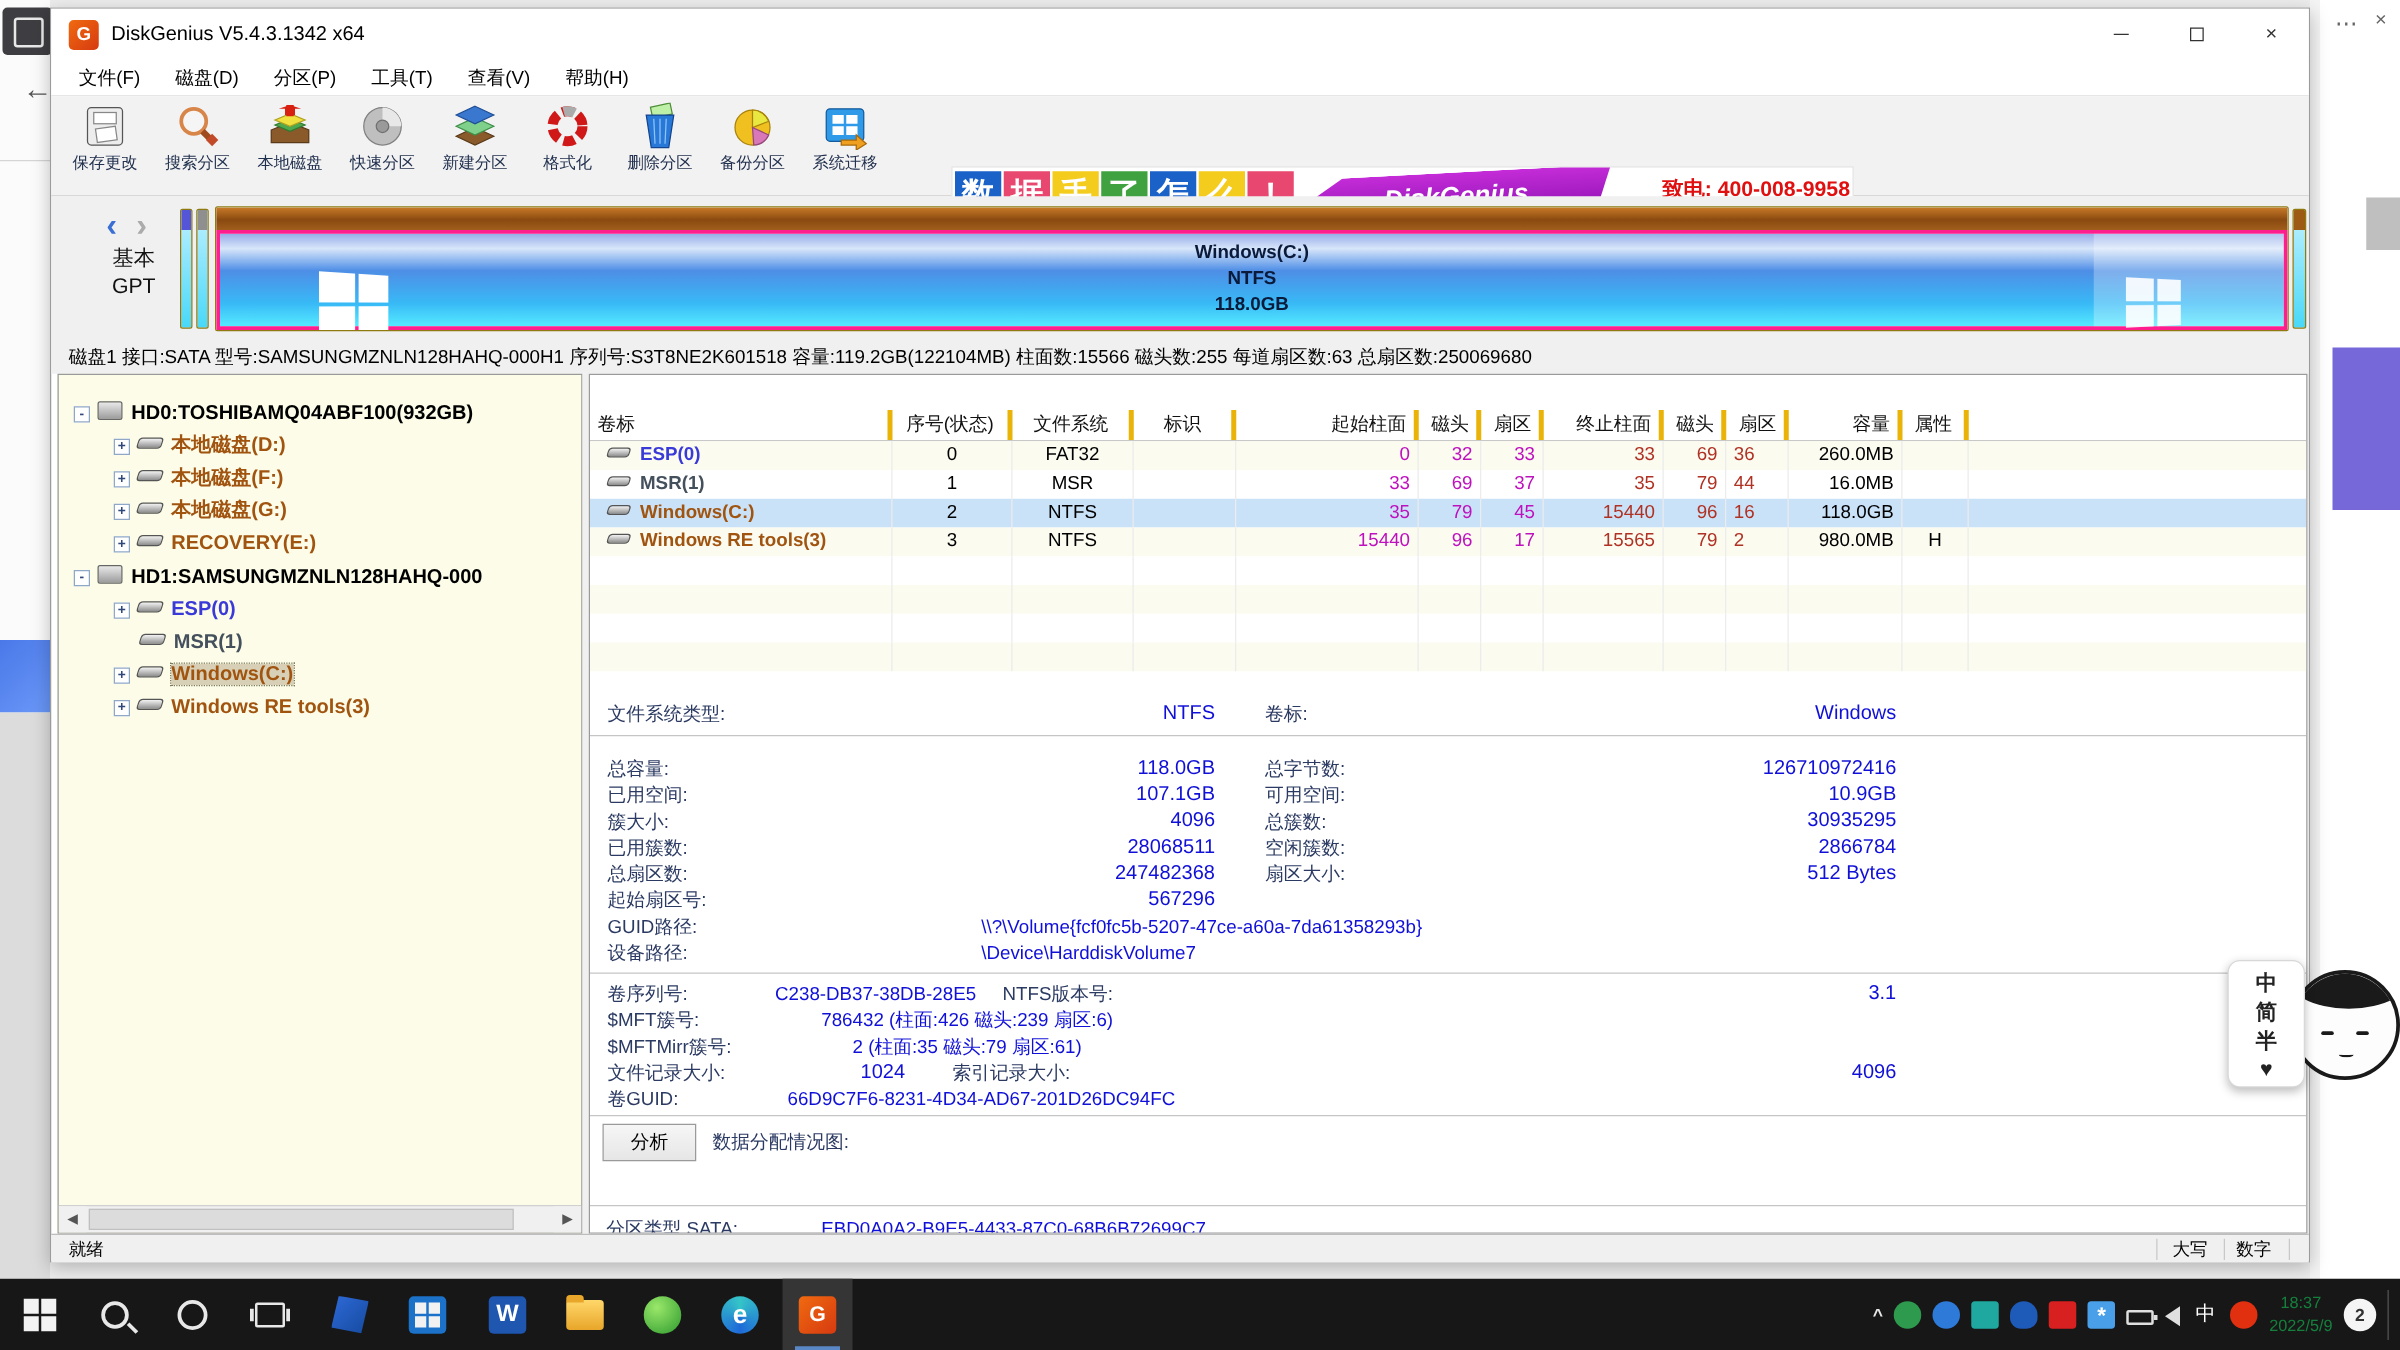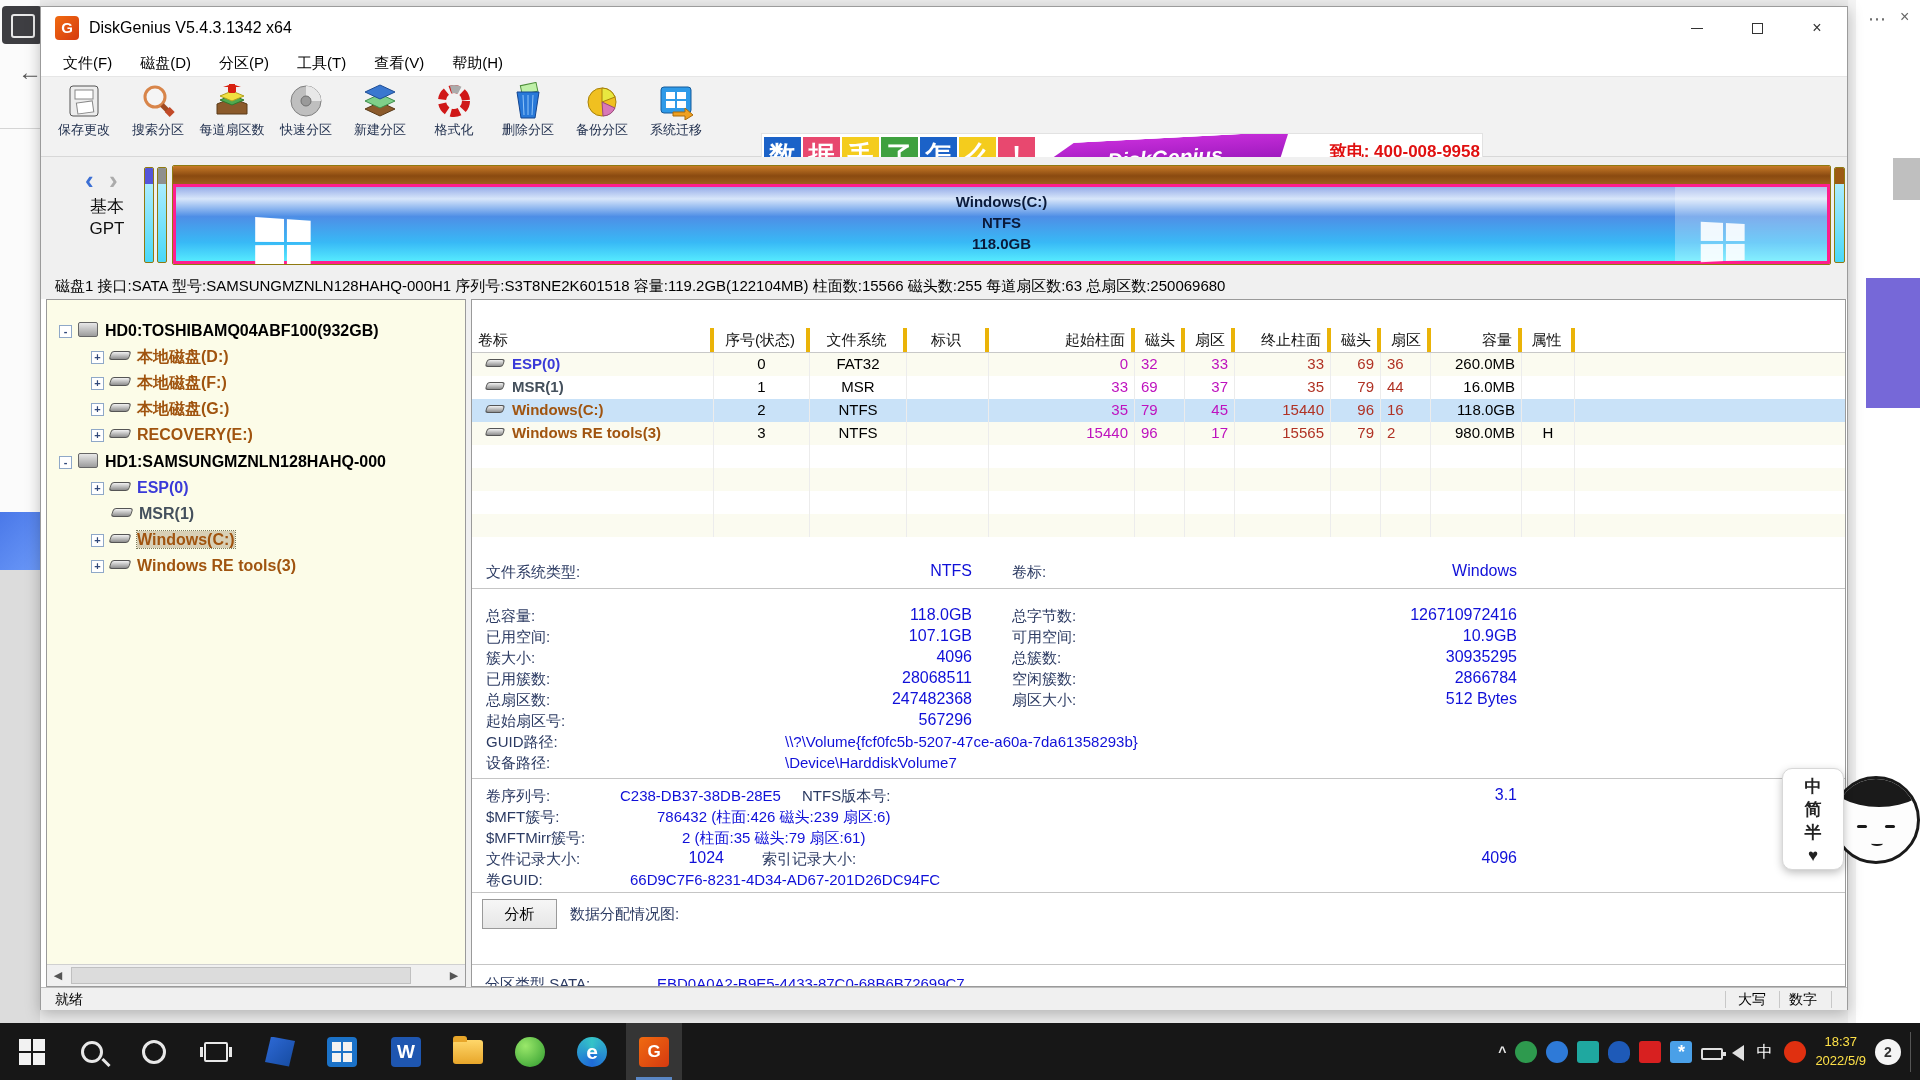--- a/index.html
+++ b/index.html
@@ -84,21 +84,21 @@
   .tabs { position:absolute; left:0; top:0; width:100%; height:28px; background:#F0F0F0; border-bottom:1px solid #B0B0B0; }
   .tab { position:absolute; top:3px; height:25px; line-height:25px; font-size:15px; text-align:center; color:#000; background:#EDEDED; border:1px solid #B0B0B0; border-bottom:none; }
   .tab.active { top:1px; height:28px; line-height:27px; background:#FFFFFF; z-index:2; }
 
   .thead { position:absolute; left:0; top:28px; width:100%; height:25px; display:flex; border-bottom:1px solid #C8C8C8; }
   .thead .tc { border-right:4px solid #eab308; font-size:15px; color:#111; line-height:24px; }
   .trowdata { position:absolute; left:0; width:100%; height:23px; display:flex; }
   .trowdata .tc { border-right:1px solid #ECECEC; font-size:15px; line-height:22px; white-space:nowrap; overflow:hidden; }
   .tc { height:100%; padding:0 6px; }
   .c0{width:242px;} .c1{width:96px;text-align:center;} .c2{width:97px;text-align:center;} .c3{width:82px;text-align:center;}
-  .c4{width:146px;text-align:right;} .c5{width:50px;} .c6{width:50px;text-align:right;}
+  .c4{width:146px;text-align:right;} .c5{width:50px;text-align:right;} .c6{width:50px;text-align:right;}
   .c7{width:96px;text-align:right;} .c8{width:50px;text-align:right;} .c9{width:50px;text-align:left;}
   .c10{width:91px;text-align:right;} .c11{width:53px;text-align:center;} .cf{flex:1;border-right:none !important;}
   .hdr-r { text-align:right; } .hdr-c { }
   .num-start { color:#BE12BE; } .num-end { color:#B03224; }
   .rowname { font-weight:bold; }
   .part-ic { display:inline-block; width:18px; height:8px; background:linear-gradient(180deg,#F2F2F2,#8E8E8E); border:1px solid #555; border-radius:3px; margin:0 8px 2px 8px; transform:skewX(-18deg); }
 
   
   .drow { position:absolute; font-size:15px; height:20px; line-height:20px; }
   .dlabel { color:#2B3A62; }
@@ -122,21 +122,21 @@
   .search-ic::after { content:""; position:absolute; left:17px; top:17px; width:10px; height:3px; background:#E8E8E8; transform:rotate(45deg); }
   .ring-ic { width:24px; height:24px; border:3px solid #E8E8E8; border-radius:50%; }
   .taskview-ic { width:24px; height:20px; border:2px solid #E8E8E8; border-radius:2px; position:relative; }
   .taskview-ic::before { content:""; position:absolute; left:-6px; top:3px; width:3px; height:10px; background:#E8E8E8; }
   .taskview-ic::after { content:""; position:absolute; right:-6px; top:3px; width:3px; height:10px; background:#E8E8E8; }
   .folder-ic { width:30px; height:24px; background:linear-gradient(180deg,#FFD76A,#E8A62A); border-radius:3px; position:relative; }
   .folder-ic::before { content:""; position:absolute; left:0; top:-4px; width:14px; height:6px; background:#E8A62A; border-radius:3px 3px 0 0; }
   .tray { position:absolute; right:6px; top:0; height:57px; display:flex; align-items:center; gap:9px; }
   .tray-ic { width:22px; height:22px; border-radius:3px; color:#fff; font-size:13px; text-align:center; line-height:22px; }
   .tray-chevron { color:#E8E8E8; font-size:14px; font-weight:bold; }
-  .clock { color:#fde047; font-size:13px; text-align:center; line-height:1.45; }
+  .clock { color:#15803d; font-size:13px; text-align:center; line-height:1.45; }
   .badge-ic { width:26px; height:26px; border-radius:50%; background:#F5F5F5; color:#333; font-size:14px; font-weight:bold; text-align:center; line-height:26px; }
   .desk-sliver { width:4px; height:40px; border-left:1px solid #555; }
   .battery-ic { width:22px; height:12px; border:2px solid #E0E0E0; border-radius:2px; position:relative; margin-top:5px; }
   .battery-ic::after { content:""; position:absolute; right:-5px; top:2px; width:3px; height:4px; background:#E0E0E0; }
   .speaker-ic { width:0; height:0; border-top:8px solid transparent; border-bottom:8px solid transparent; border-right:12px solid #E0E0E0; margin-top:3px; }
 
   
   .ime-widget { position:absolute; left:1782px; top:768px; width:62px; height:102px; background:#FFFFFF; border:1px solid #D8D8D8; border-radius:10px; box-shadow:0 3px 8px rgba(0,0,0,.25); text-align:center; padding-top:6px; }
   .ime-ch { font-size:17px; font-weight:bold; color:#222; line-height:23px; }
   .mascot { position:absolute; left:1832px; top:776px; width:88px; height:88px; border-radius:50%; background:#FDFDFD; border:3px solid #1A1A1A; overflow:hidden; }
@@ -207,21 +207,21 @@
       <div class="tool-btn" style="left:154px">
         <div class="tool-ic">
           <svg width="38" height="38">
               <polygon points="4,22 19,16 34,22 34,32 4,32" fill="#8B5A2B" stroke="#5A3A18"></polygon>
               <polygon points="7,18 19,13 31,18 19,23" fill="#4FA84F" stroke="#2E7A2E"></polygon>
               <polygon points="7,14 19,9 31,14 19,19" fill="#F0E040" stroke="#B0A020"></polygon>
               <polygon points="15,8 23,8 23,3 28,3 19,0 10,3 15,3" fill="#D82010" transform="translate(0,2)"></polygon>
               <rect x="16" y="2" width="6" height="9" fill="#D82010"></rect>
             </svg>
         </div>
-        <div class="tool-label">每道扇区数</div>
+        <div class="tool-label">本地磁盘</div>
       </div>
       <div class="tool-btn" style="left:228px">
         <div class="tool-ic">
           <svg width="38" height="38">
               <circle cx="19" cy="19" r="15" fill="#BFBFBF" stroke="#808080"></circle>
               <path d="M19 4 A15 15 0 0 1 34 19 L24 19 A5 5 0 0 0 19 14 Z" fill="#E8E8E8"></path>
               <circle cx="19" cy="19" r="5" fill="#9A9A9A" stroke="#707070"></circle>
             </svg>
         </div>
         <div class="tool-label">快速分区</div>

